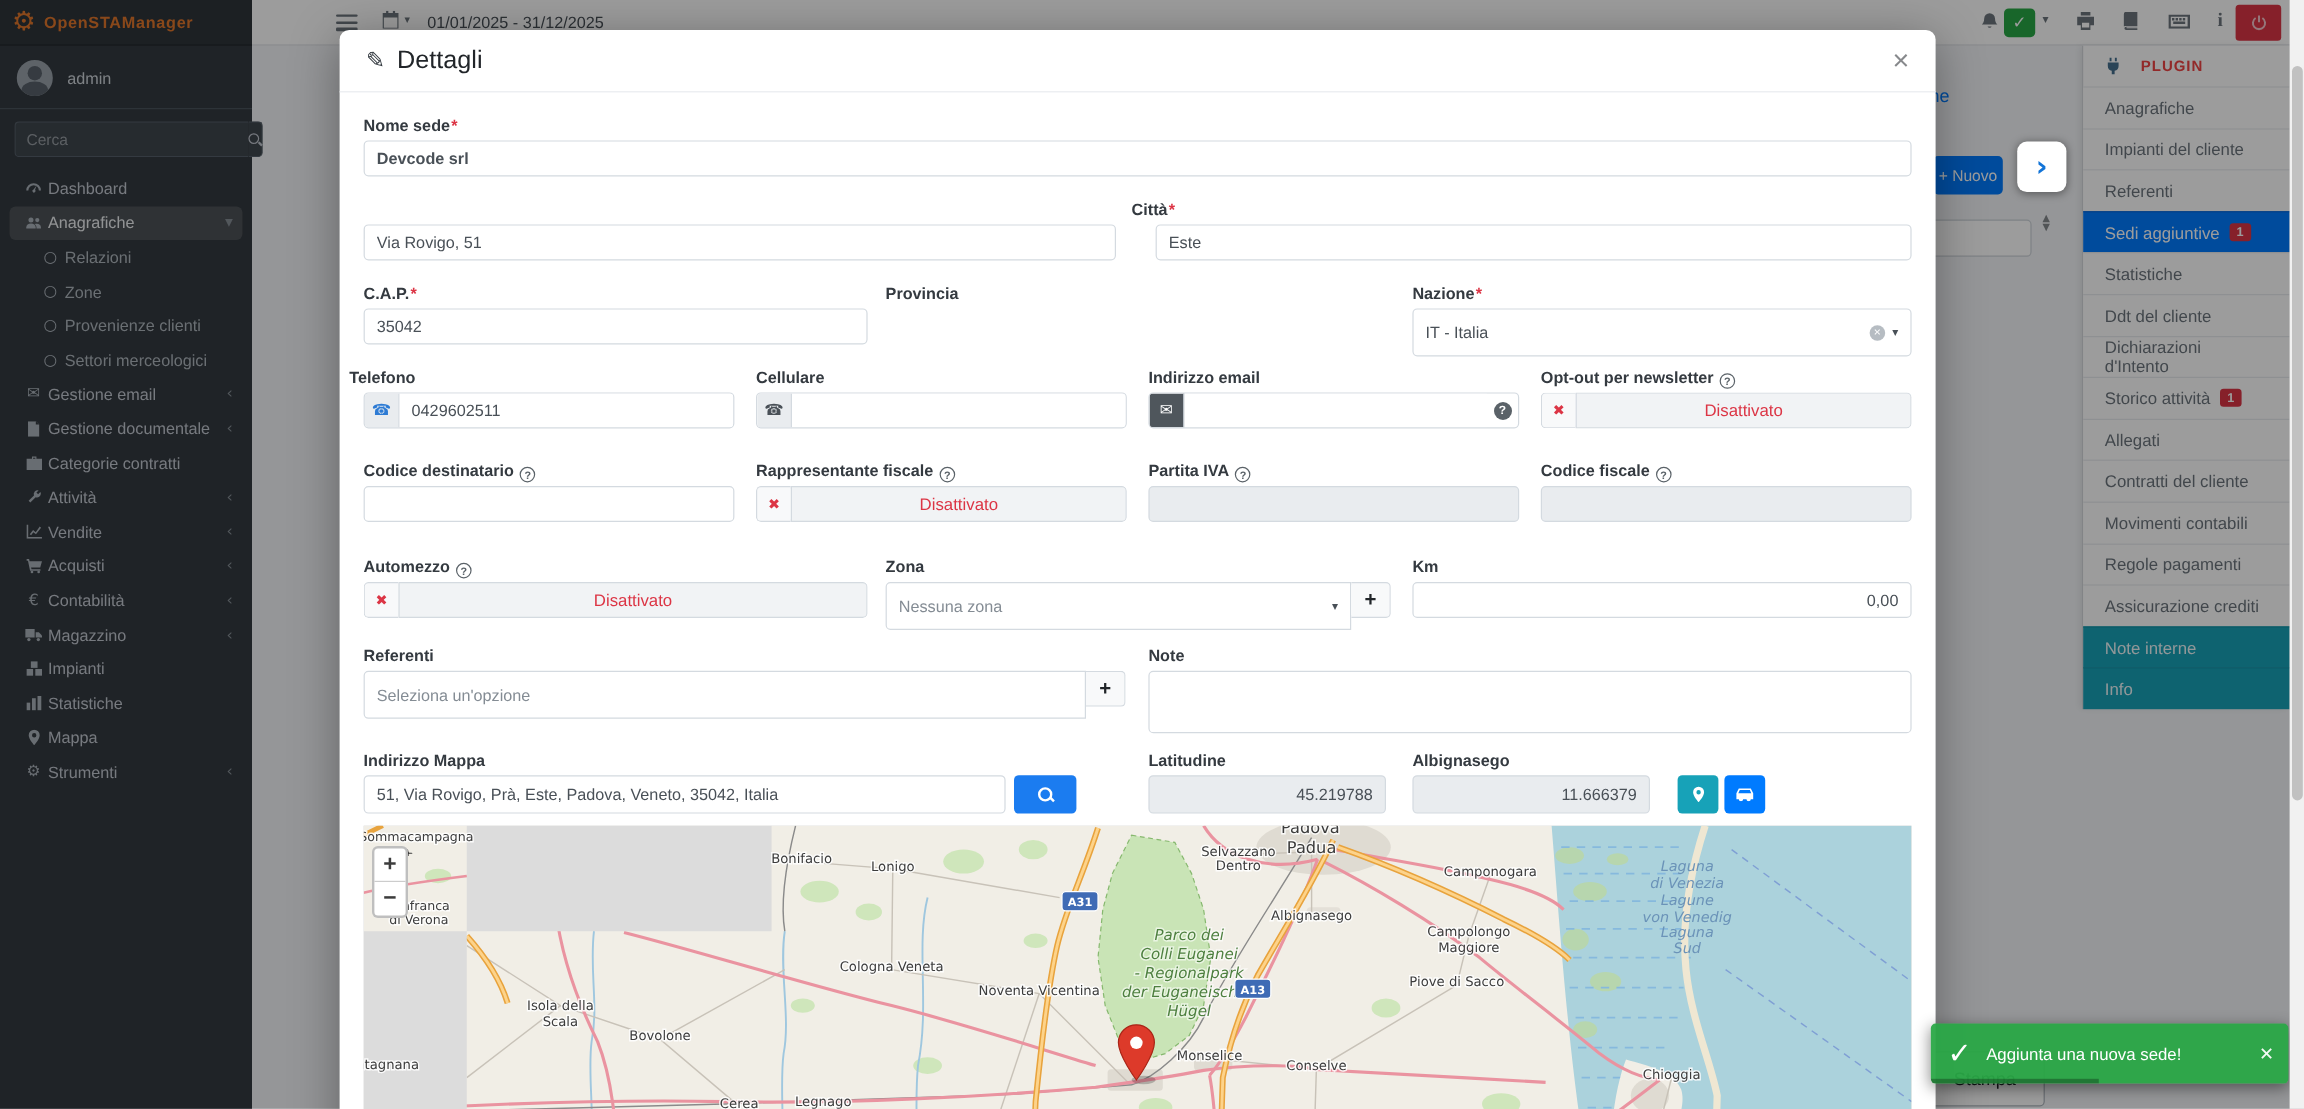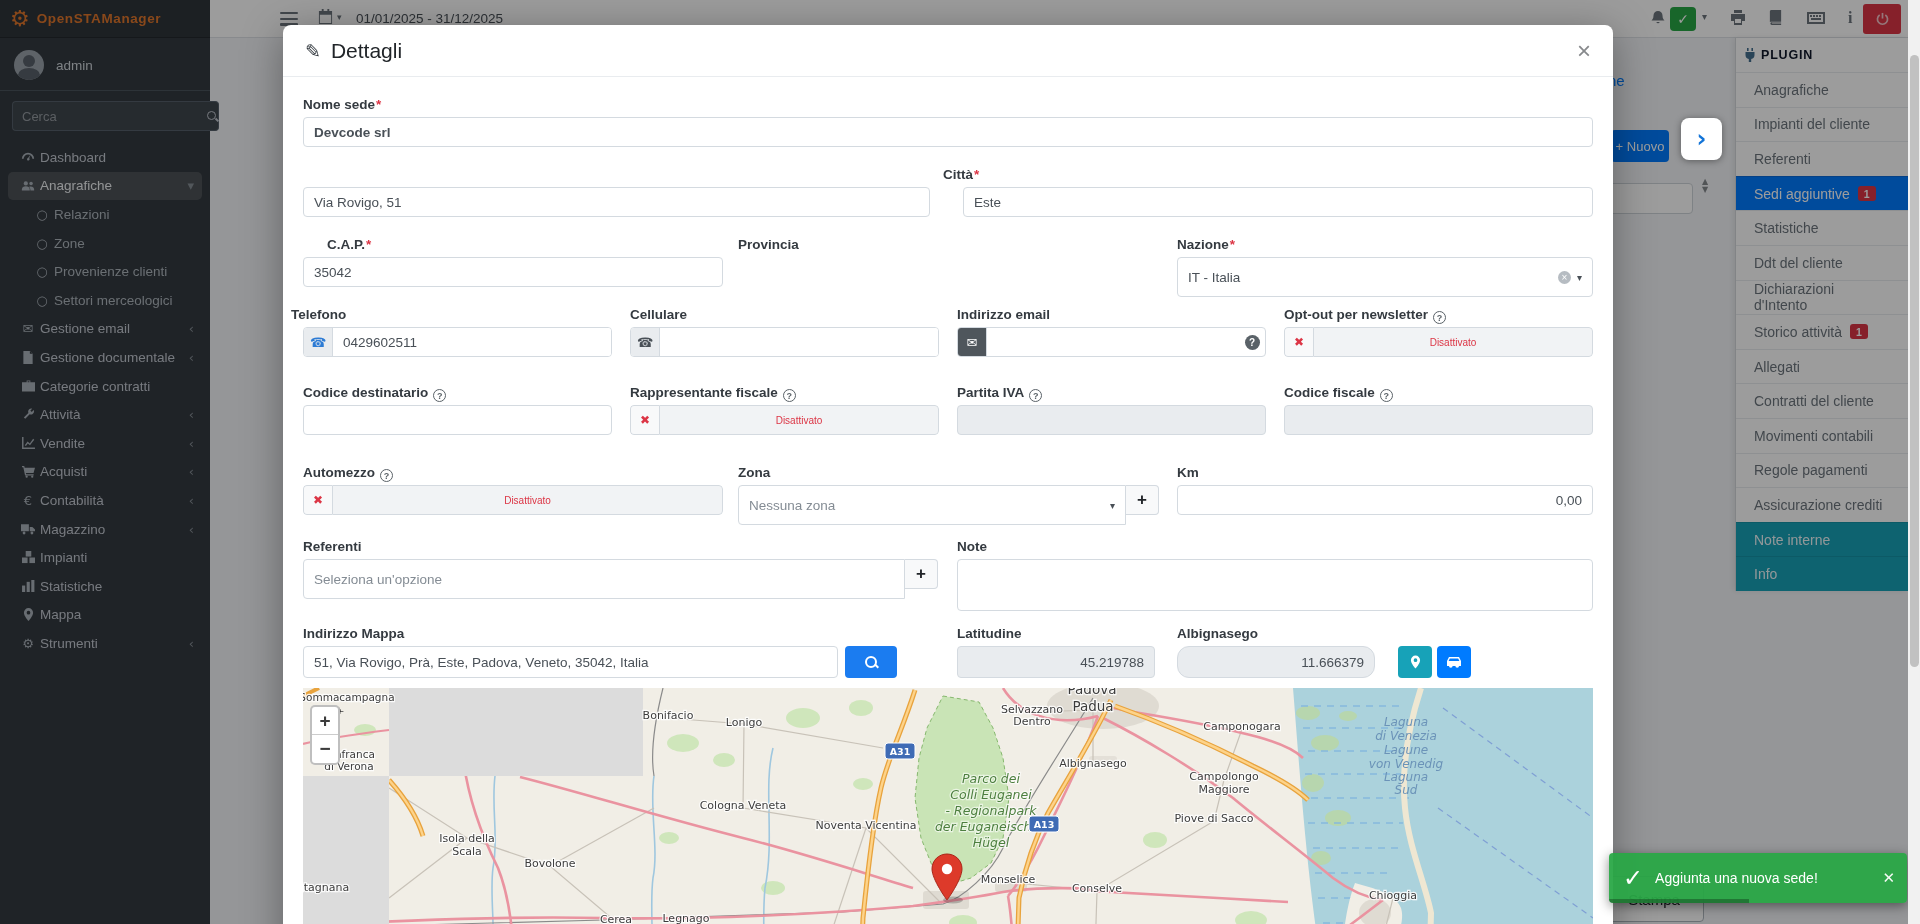--- a/index.html
+++ b/index.html
@@ -36,21 +36,21 @@
   .navbar{position:absolute;left:210px;top:0;width:1710px;height:38px;background:#fff;border-bottom:1px solid #dee2e6;}
   .burger{position:absolute;left:70px;top:12px;width:18px;}
   .burger span{display:block;height:2.4px;background:#6c757d;margin-bottom:3.2px;border-radius:1px;}
   .nav-cal{position:absolute;left:108px;top:9px;display:flex;align-items:center;gap:4px;color:#6c757d;}
   .datetxt{position:absolute;left:146px;top:11px;font-size:13.5px;color:#495057;}
   .nicon{position:absolute;top:8px;color:#6c757d;}
   .greenbtn{position:absolute;left:1460px;top:7px;width:26px;height:24px;background:#28a745;border-radius:4px;color:#fff;text-align:center;line-height:24px;font-size:14px;font-weight:bold;}
   .powerbtn{position:absolute;left:1653px;top:4px;width:38px;height:30px;background:#dc3545;border-radius:3px;display:flex;align-items:center;justify-content:center;}
   
   .rpanel{position:absolute;left:1735px;top:38px;width:173px;background:#fff;border-left:1px solid #d4d8dc;box-shadow:-2px 0 6px rgba(0,0,0,.08);}
-  .rphead{height:34px;display:flex;align-items:center;gap:4px;padding:0 7px;color:#0f172a;font-size:12.5px;font-weight:bold;letter-spacing:.8px;}
+  .rphead{height:34px;display:flex;align-items:center;gap:16px;padding:0 18px;color:#ef4444;font-size:12.5px;font-weight:bold;letter-spacing:.8px;}
   .rpit{height:34.6px;display:flex;align-items:center;padding:0 18px;font-size:14px;color:#6c757d;border-top:1px solid #e9ecef;background:#fff;}
   .rpit.sel{background:#007bff;color:#fff;border-top-color:#0b6ada;}
   .rpit.teal{background:#17a2b8;color:#eef7f9;border-top-color:#1593a7;}
   .badge1{margin-left:8px;background:#dc3545;color:#fff;font-size:10.5px;font-weight:bold;border-radius:3px;padding:1.5px 6px;}
   
   .fraglink{position:absolute;left:1608px;top:72px;color:#007bff;font-size:15px;}
   .nuovobtn{position:absolute;left:1611px;top:130px;width:58px;height:32px;background:#007bff;color:#fff;border:none;border-radius:4px;font-size:13px;}
   .filterbox{position:absolute;left:1598px;top:183px;width:95px;height:31px;background:#fff;border:1px solid #ced4da;border-radius:4px;}
   .sortc{position:absolute;left:1702px;top:178px;color:#85898d;font-size:8px;line-height:8px;text-align:center;}
   .stampabtn{position:absolute;left:1604px;top:876px;width:100px;height:46px;background:#fff;border:1px solid #adb5bd;border-radius:4px;color:#212529;font-size:15px;}
@@ -71,21 +71,21 @@
   .fin.rN{text-align:right;}
   .fin.cN{text-align:center;color:#8a9199;}
   .igrp{position:absolute;height:30px;display:flex;border:1px solid #d4dae0;border-radius:4px;overflow:hidden;background:#fff;}
   .iadd{width:29px;background:#e9ecef;border-right:1px solid #d4dae0;display:flex;align-items:center;justify-content:center;font-size:13px;color:#495057;}
   .iadd.dark{background:#4f565c;color:#fff;}
   .igrp input{flex:1;border:none;outline:none;font-size:13.5px;color:#495057;padding:0 10px;font-family:inherit;}
   .iapp{width:26px;display:flex;align-items:center;justify-content:center;}
   .qdark{width:15px;height:15px;border-radius:50%;background:#5a6268;color:#fff;font-size:10px;font-weight:bold;text-align:center;line-height:15px;}
   .toggle{position:absolute;height:30px;display:flex;border-radius:4px;overflow:hidden;}
   .tgx{width:29px;background:#f8f9fa;border:1px solid #d4dae0;border-right:none;border-radius:4px 0 0 4px;display:flex;align-items:center;justify-content:center;color:#dc3545;font-size:12px;font-weight:bold;}
-  .tgtxt{flex:1;background:#f1f3f5;border:1px solid #d4dae0;border-radius:0 4px 4px 0;display:flex;align-items:center;justify-content:center;color:#dc3545;font-size:10px;}
+  .tgtxt{flex:1;background:#f1f3f5;border:1px solid #d4dae0;border-radius:0 4px 4px 0;display:flex;align-items:center;justify-content:center;color:#dc3545;font-size:14px;}
   .sel2{position:absolute;height:40px;border:1px solid #d4dae0;border-radius:4px;background:#fff;display:flex;align-items:center;padding:0 10px;font-size:13.5px;color:#495057;}
   .sel2 .ph{color:#848c94;}
   .sel2 .caret{margin-left:auto;color:#495057;font-size:10px;}
   .clrx{margin-left:auto;width:13px;height:13px;border-radius:50%;background:#b6bcc2;color:#fff;font-size:10px;line-height:13px;text-align:center;margin-right:6px;}
   .plusbtn{position:absolute;height:30px;width:33px;background:#f8f9fa;border:1px solid #d4dae0;border-radius:0 4px 4px 0;border-left:none;color:#212529;font-size:17px;font-weight:bold;display:flex;align-items:center;justify-content:center;}
   .notearea{position:absolute;border:1px solid #d4dae0;border-radius:4px;background:#fff;resize:none;outline:none;font-family:inherit;font-size:13.5px;color:#495057;padding:6px 10px;}
   .srchbtn{position:absolute;width:52px;height:32px;background:#1b7cf0;border:none;border-radius:4px;display:flex;align-items:center;justify-content:center;}
   .wmag{position:relative;width:13px;height:13px;}
   .wmag:before{content:"";position:absolute;left:0;top:0;width:8px;height:8px;border:2px solid #fff;border-radius:50%;}
   .wmag:after{content:"";position:absolute;left:9.5px;top:9.5px;width:5px;height:2.2px;background:#fff;transform:rotate(45deg);}
@@ -393,21 +393,21 @@
   </div>
 
   <div class="lbl" style="left:20px;top:72px;"><span>Nome sede</span><span class="req">*</span></div>
   <input class="fin" style="left: 20px; top: 92px; width: 1290px; font-weight: bold;" value="Devcode srl">
 
   <div class="lbl" style="left:20px;top:142px;margin-top:20px;"><span>Indirizzo</span></div>
   <input class="fin" style="left: 20px; top: 162px; width: 627px;" value="Via Rovigo, 51">
   <div class="lbl" style="left:660px;top:142px;"><span>Città</span><span class="req">*</span></div>
   <input class="fin" style="left: 680px; top: 162px; width: 630px;" value="Este">
 
-  <div class="lbl" style="left:20px;top:212px;margin-left:24px;"><span>C.A.P.</span><span class="req">*</span></div>
+  <div class="lbl" style="left:20px;top:212px;"><span>C.A.P.</span><span class="req">*</span></div>
   <input class="fin" style="left: 20px; top: 232px; width: 420px;" value="35042">
   <div class="lbl" style="left:455px;top:212px;"><span>Provincia</span></div>
   <div class="lbl" style="left:894px;top:212px;"><span>Nazione</span><span class="req">*</span></div>
   <div class="sel2" style="left:894px;top:232px;width:416px;">
     <span>IT - Italia</span>
     <span class="clrx">×</span>
     <span class="g" style="font-size:10px;color:#495057;">▾</span>
   </div>
 
   <div class="lbl" style="left:8px;top:282px;"><span>Telefono</span></div>
@@ -469,21 +469,21 @@
   <textarea class="notearea" style="left: 674px; top: 534px; width: 636px; height: 52px;"></textarea>
 
   <div class="lbl" style="left:20px;top:601px;"><span>Indirizzo Mappa</span></div>
   <input class="fin" style="left: 20px; top: 621px; width: 535px; height: 32px;" value="51, Via Rovigo, Prà, Este, Padova, Veneto, 35042, Italia">
   <button class="srchbtn" style="left:562px;top:621px;">
       <span class="wmag"></span>
     </button>
   <div class="lbl" style="left:674px;top:601px;"><span>Latitudine</span></div>
   <input class="fin dis rN" style="left: 674px; top: 621px; width: 198px; height: 32px;" disabled="" value="45.219788">
   <div class="lbl" style="left:894px;top:601px;"><span>Albignasego</span></div>
-  <input class="fin dis rN" style="left: 894px; top: 621px; width: 198px; height: 32px; border-radius: 12px;" disabled="" value="11.666379">
+  <input class="fin dis rN" style="left: 894px; top: 621px; width: 198px; height: 32px;" disabled="" value="11.666379">
   <button class="geobtn" style="left:1115px;top:621px;background:#17a2b8;">
     <svg width="11" height="14" viewBox="0 0 12 14" fill="#fff">
         <path d="M6 0a5 5 0 0 0-5 5c0 3.7 5 9 5 9s5-5.3 5-9a5 5 0 0 0-5-5zm0 7a2 2 0 1 1 0-4 2 2 0 0 1 0 4z"></path>
       </svg>
   </button>
   <button class="geobtn" style="left:1154px;top:621px;background:#007bff;">
     <svg width="16" height="12" viewBox="0 0 16 12" fill="#fff">
         <path d="M3 1h10l2 4v5h-2a1.8 1.8 0 0 1-3.6 0H6.6A1.8 1.8 0 0 1 3 10H1V5zm.8 1.4L2.6 5h10.8l-1.2-2.6z"></path>
       </svg>
   </button>

